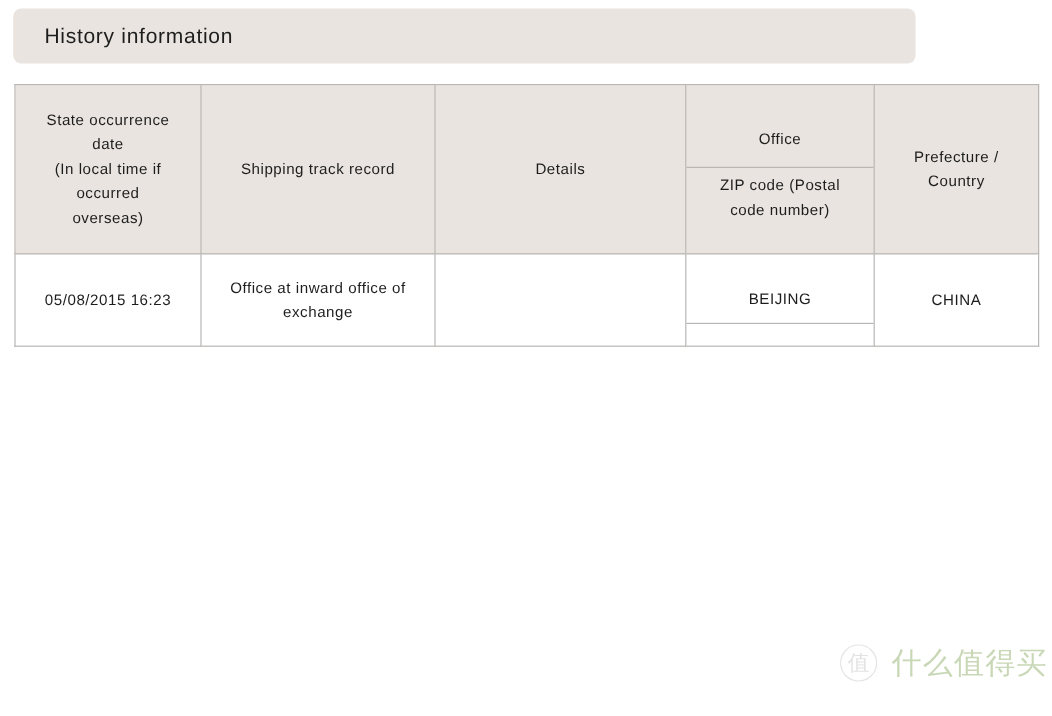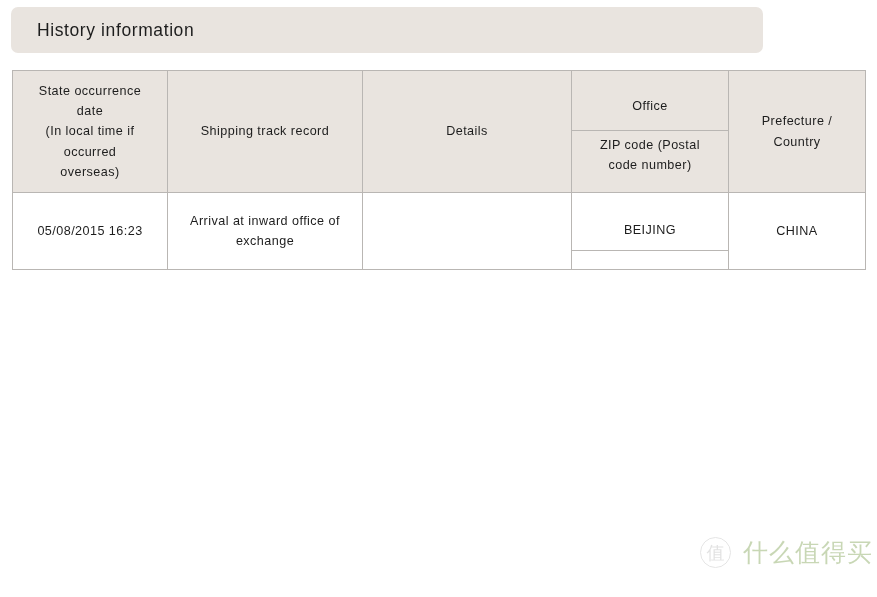--- a/index.html
+++ b/index.html
@@ -116,21 +116,21 @@
     align-items: center;
     justify-content: center;
     box-sizing: border-box;
   }
 
   .row-h1 { height: 76px; }
   .row-h2 { height: 78px; }
   .row-h3 { height: 74px; }
   .row-h4 { height: 77px; }
   .row-h5 { height: 77px; }
-  .header-h { height: 122px; }
+  .header-h { height: 141px; }
 
   .redacted-box {
     width: 72px;
     height: 17px;
     background: linear-gradient(100deg,
         rgba(233,233,233,0.55) 0%,
         rgba(206,206,206,0.95) 22%,
         rgba(214,214,214,0.9) 70%,
         rgba(232,232,232,0.5) 100%);
     filter: blur(2.2px);
@@ -214,21 +214,21 @@
     </tr>
   </thead>
   <tbody>
 
 
 
 
     <tr class="row-h4">
       <td>05/08/2015 16:23</td>
       <td>
-        <div>Arrival at inward office of</div>
+        <div>Office at inward office of</div>
         <div>exchange</div>
       </td>
       <td></td>
       <td class="office-cell">
         <div class="office-cell-inner">
           <div class="office-name" style="height:40px">BEIJING</div>
           <div class="office-zip"></div>
         </div>
       </td>
       <td>CHINA</td>

